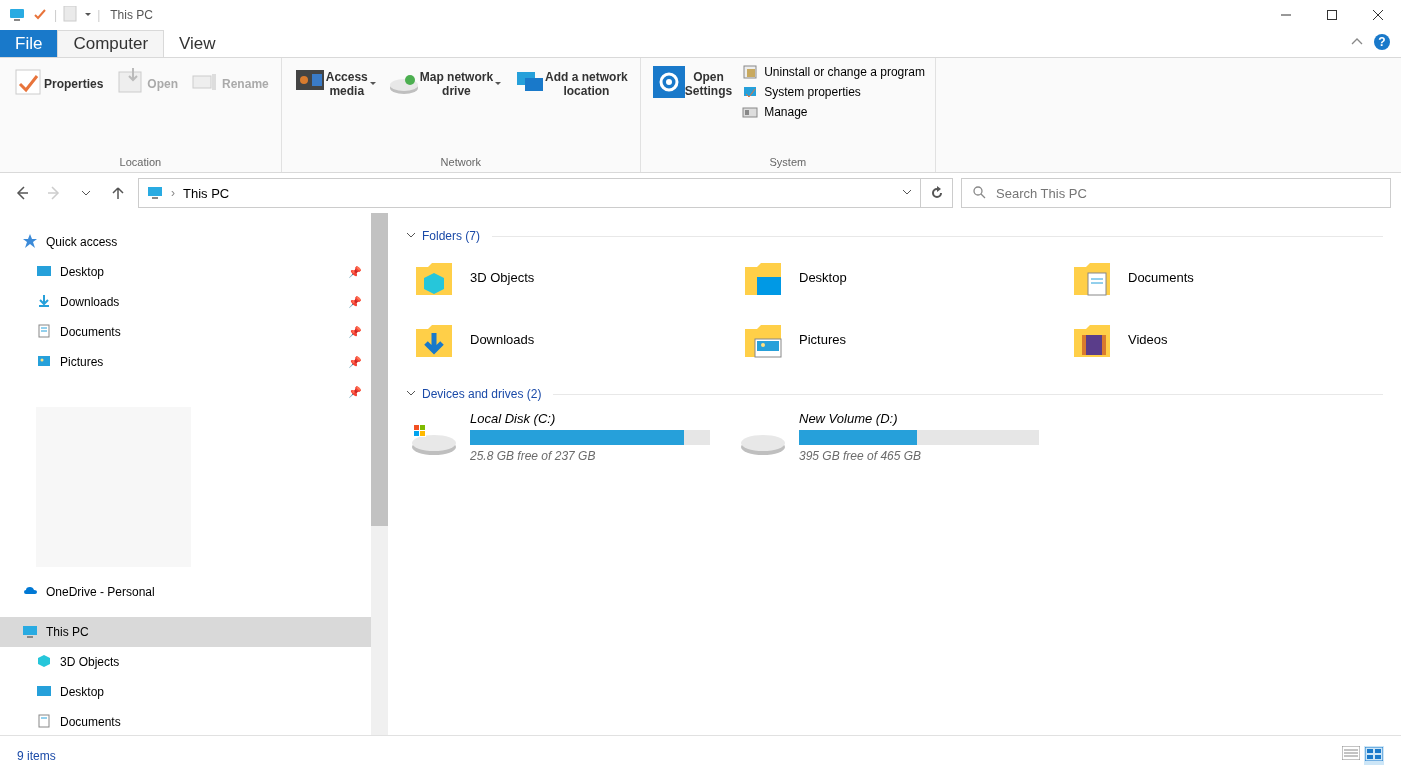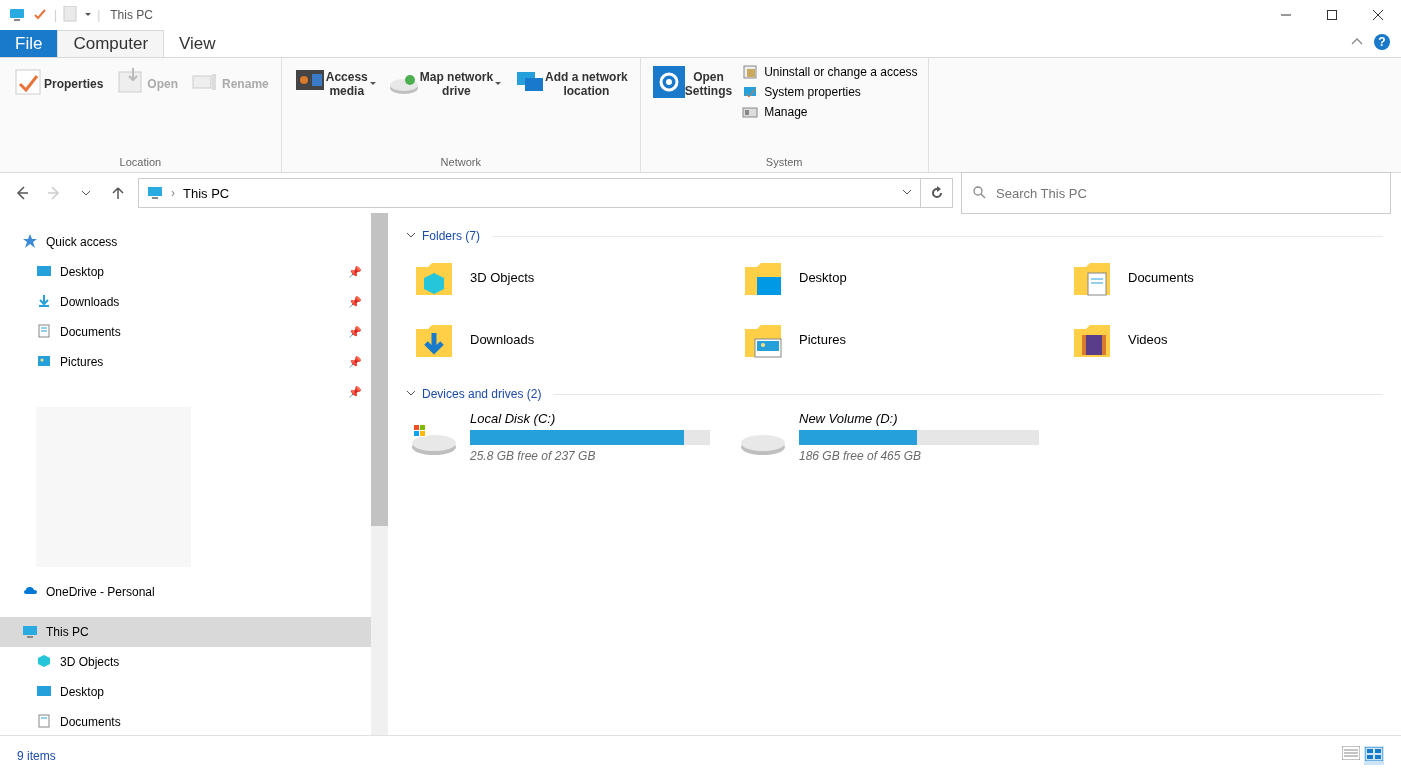--- a/index.html
+++ b/index.html
@@ -23,21 +23,21 @@
 .bigbtn span { font-size:12px; line-height:14px; color:#333; }
 .bigbtn.disabled span { color:#aaa; }
 .smallbtns { display:flex; flex-direction:column; gap:4px; padding:2px 4px; }
 .smallbtn { display:flex; align-items:center; gap:6px; font-size:12px; }
 .smallbtn .sicon { width:16px; height:16px; }
 .addr { height:40px; display:flex; align-items:center; padding:4px 10px; gap:8px; border-bottom:0; }
 .navbtn { width:24px; height:24px; display:flex; align-items:center; justify-content:center; color:#555; }
 .navbtn.disabled { color:#bbb; }
 .addrbox { flex:1; height:30px; border:1px solid #ccc; display:flex; align-items:center; padding:0 8px; gap:8px; }
 .refresh { width:32px; height:30px; border:1px solid #ccc; border-left:none; display:flex; align-items:center; justify-content:center; color:#555; }
-.searchbox { width:430px; height:42px; border:1px solid #ccc; display:flex; align-items:center; padding:0 10px; gap:10px; color:#999; }
+.searchbox { width:430px; height:30px; border:1px solid #ccc; display:flex; align-items:center; padding:0 10px; gap:10px; color:#999; }
 .searchbox input { border:none; outline:none; flex:1; font-size:13px; color:#333; }
 .body { flex:1; display:flex; overflow:hidden; }
 .nav { width:388px; border-right:none; overflow-y:auto; position:relative; }
 .nav .scroll { position:absolute; right:0; top:0; bottom:0; width:17px; background:#f0f0f0; }
 .nav .scroll .thumb { background:#c2c2c2; width:100%; }
 .navitem { height:30px; display:flex; align-items:center; padding-left:36px; gap:8px; font-size:13px; }
 .navitem.root { padding-left:22px; }
 .navitem.selected { background:#d9d9d9; }
 .navitem .pin { margin-left:auto; margin-right:26px; color:#888; font-size:11px; }
 .placeholder { margin-left:36px; width:155px; height:160px; background:#f7f7f7; }
@@ -185,21 +185,21 @@
             </svg></div>
         <span style="white-space:pre">Open
 Settings</span>
       </div>
       <div class="smallbtns">
         <div class="smallbtn">
             <span class="sicon"><svg width="16" height="16">
                 <rect x="2" y="2" width="12" height="12" fill="#eee" stroke="#888"></rect>
                 <rect x="5" y="5" width="8" height="8" fill="#c8a95f"></rect>
               </svg></span>
-            <span>Uninstall or change a access</span>
+            <span>Uninstall or change a program</span>
           </div>
         <div class="smallbtn">
             <span class="sicon"><svg width="16" height="16">
                 <rect x="2" y="3" width="12" height="9" fill="#26a0da"></rect>
                 <path d="M4 10 L7 13 L13 5" stroke="#e8743b" fill="none"></path>
               </svg></span>
             <span>System properties</span>
           </div>
         <div class="smallbtn">
             <span class="sicon"><svg width="16" height="16">
@@ -442,21 +442,21 @@
       <div class="drive">
         <div class="dicon"><svg width="48" height="48">
               <ellipse cx="24" cy="36" rx="22" ry="8" fill="#bfbfbf"></ellipse>
               <ellipse cx="24" cy="32" rx="22" ry="8" fill="#e8e8e8"></ellipse>
             </svg></div>
         <div class="dinfo">
           <div class="dname">New Volume (D:)</div>
           <div class="bar">
               <div class="fill" style="width:49%"></div>
             </div>
-          <div class="dfree">186 GB free of 465 GB</div>
+          <div class="dfree">395 GB free of 465 GB</div>
         </div>
       </div>
     </div>
   </div>
 </div>
 
 <div class="status">
   <span>9 items</span>
   <div class="viewbtns">
     <span><svg width="18" height="14">

